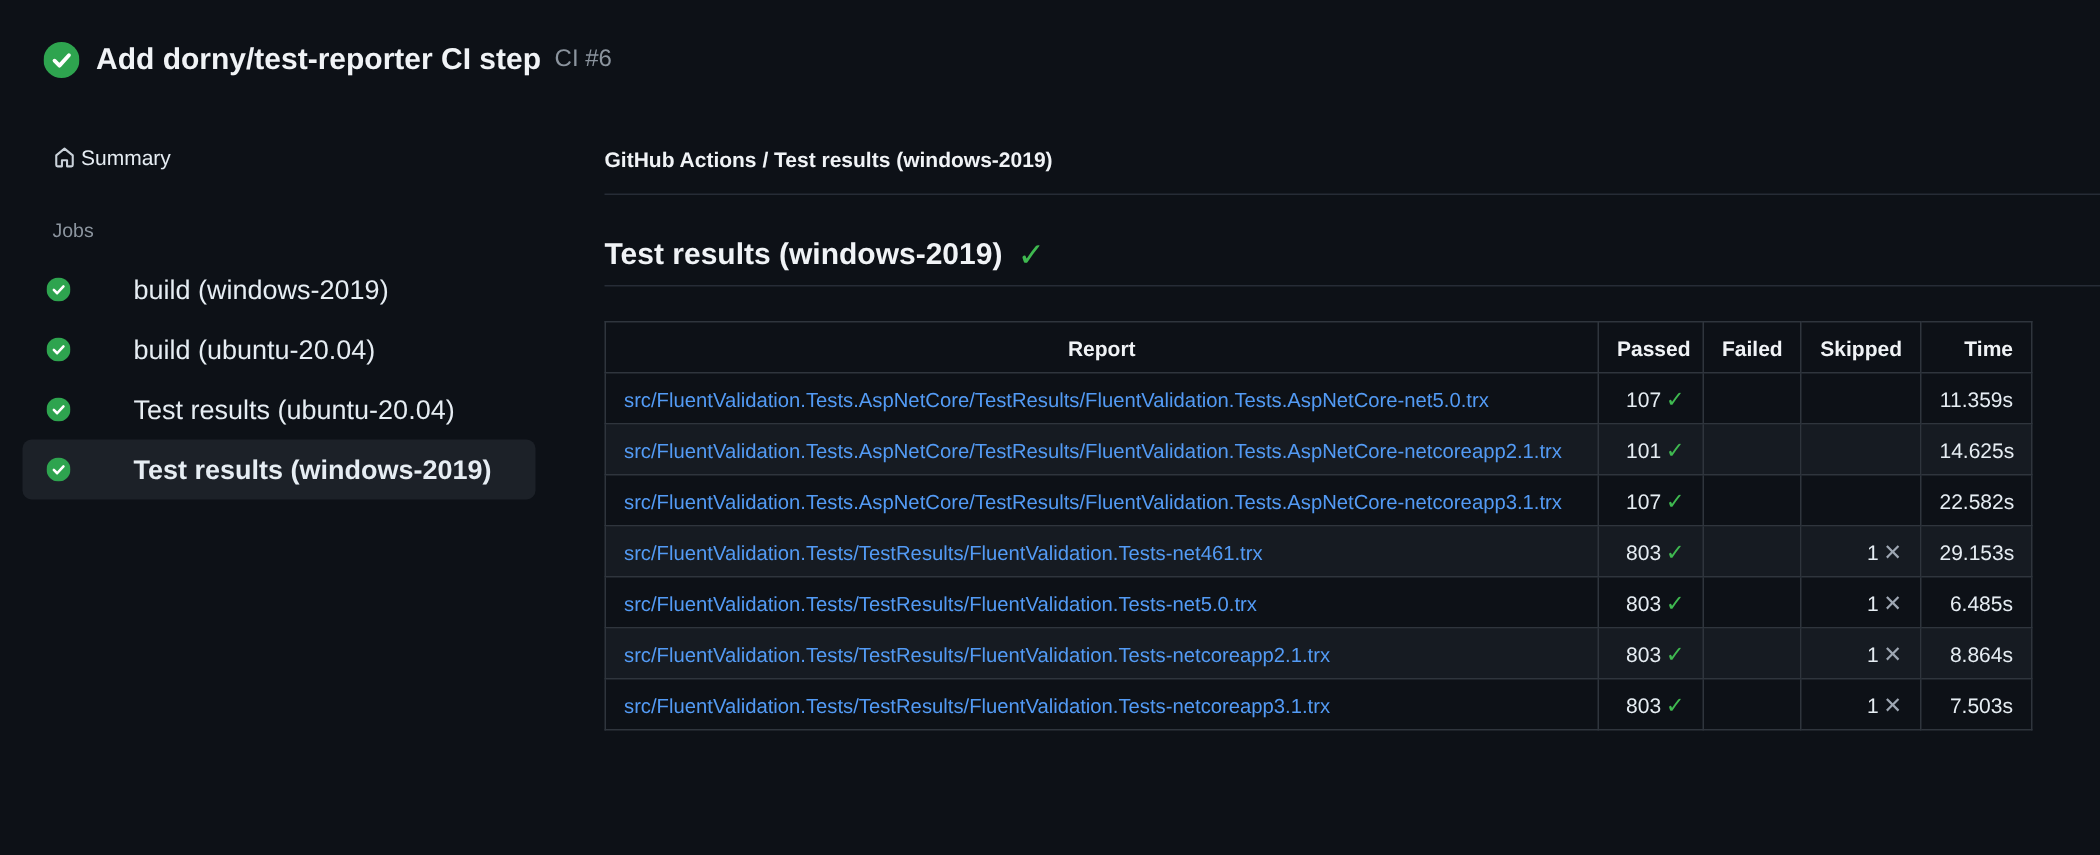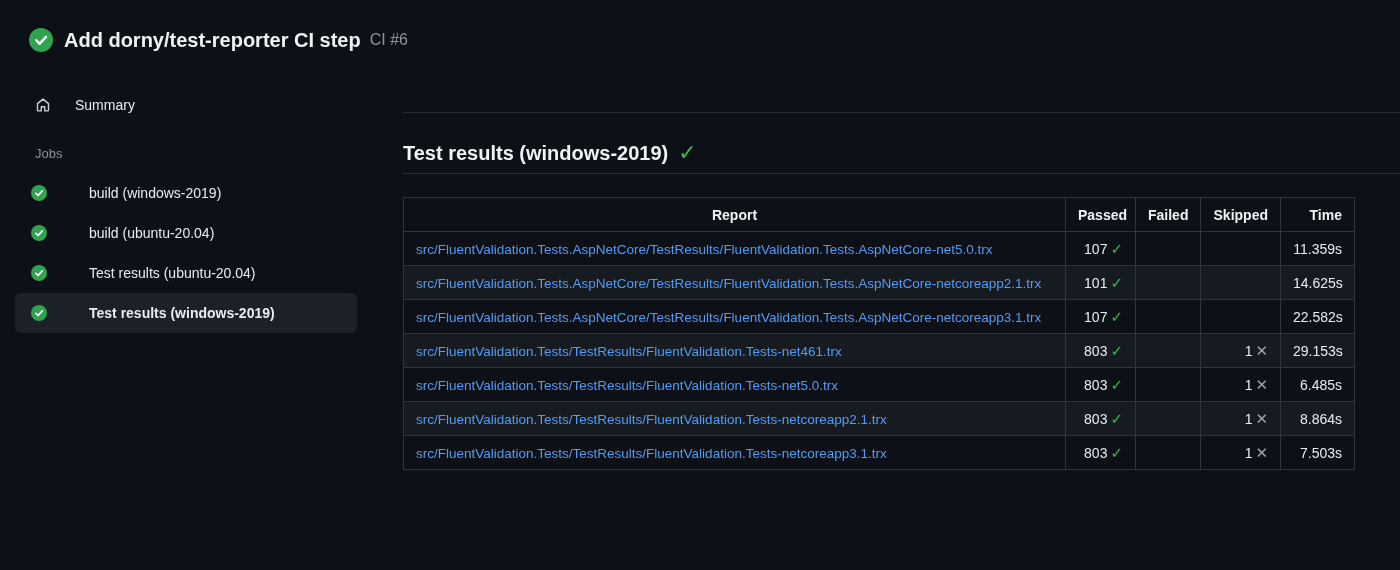--- a/index.html
+++ b/index.html
@@ -19,25 +19,25 @@
   
   .app-header{display:flex;align-items:center;gap:11px;padding:28px 0 0 29px;}
   .app-header .run-title{font-size:20px;font-weight:700;color:#f0f3f6;}
   .app-header .run-number{font-size:16px;color:var(--muted);margin-left:-2px;}
   .status-circle{flex:0 0 auto;display:inline-block;line-height:0;}
   
   .content{display:flex;margin-top:38px;}
   .sidebar{width:388px;flex:0 0 388px;padding-left:15px;}
   .main{flex:1;padding-left:15px;padding-top:8px;}
   
-  .summary-item{display:flex;align-items:center;gap:24px;padding:6px 0 6px 20px;height:30px;cursor:pointer;color:var(--text);}
+  .summary-item{display:flex;align-items:center;gap:3px;padding:6px 0 6px 20px;height:30px;cursor:pointer;color:var(--text);}
   .summary-item .label{font-size:14px;}
   .jobs-label{color:var(--muted);font-size:13px;line-height:16px;margin:26px 0 11px 20px;}
   .job-item{display:flex;align-items:center;gap:10px;height:40px;padding:0 16px;width:342px;border-radius:6px;cursor:pointer;}
-  .job-item .label{font-size:14px;color:var(--text);white-space:nowrap;padding-left:32px;}
+  .job-item .label{font-size:18px;color:var(--text);white-space:nowrap;padding-left:32px;}
   .job-item.selected{background:var(--selected_bg);}
   .job-item.selected .label{font-weight:700;}
   
   .check-title{font-size:14px;font-weight:700;line-height:17px;color:#f0f3f6;}
   .check-status{font-size:13px;color:var(--muted);margin-top:7px;line-height:17px;}
   .divider{border:none;border-top:1px solid var(--divider);margin:14px 0 0 0;}
   .section-row{display:flex;align-items:center;gap:10px;margin-top:26px;}
   .section-title{font-size:20px;font-weight:700;line-height:28px;color:#f0f3f6;margin:0;}
   .section-check{color:var(--check);font-size:22px;font-weight:700;line-height:22px;}
   .divider2{border:none;border-top:1px solid var(--divider);margin:6px 0 0 0;}
@@ -118,20 +118,21 @@
         <svg width="16" height="16" viewBox="0 0 16 16">
             <circle cx="8" cy="8" r="8" fill="#2ea44f"></circle>
             <path d="M4.9 8.3l2.2 2.2 4.2-4.6" stroke="#ffffff" stroke-width="1.7" fill="none" stroke-linecap="round" stroke-linejoin="round"></path>
           </svg>
       </span>
       <span class="label">Test results (windows-2019)</span>
     </div>
   </div>
 
   <div class="main">
+    <div class="check-title">GitHub Actions / Test results (windows-2019)</div>
     <hr class="divider">
 
     <div class="section-row">
       <h2 class="section-title">Test results (windows-2019)</h2>
       <span class="section-check">✓</span>
     </div>
     <hr class="divider2">
 
 
     <table class="results">

